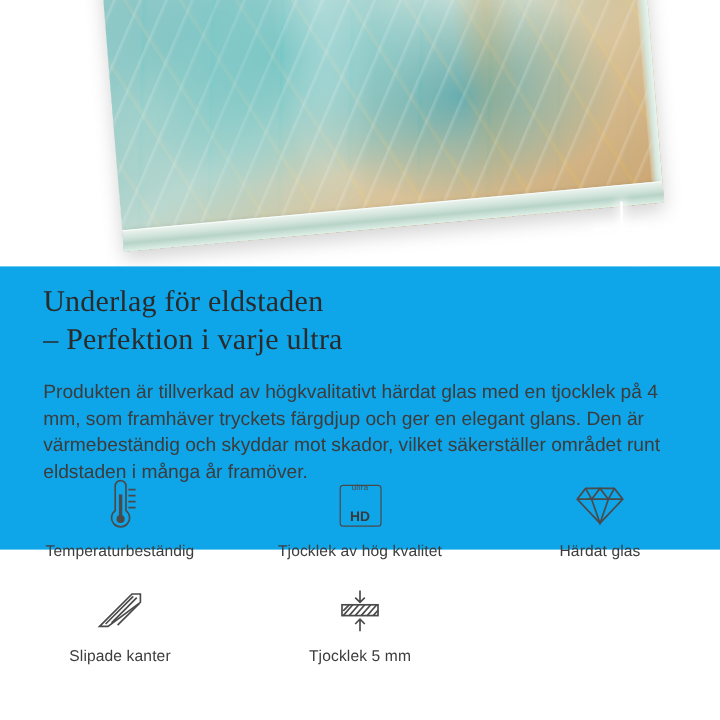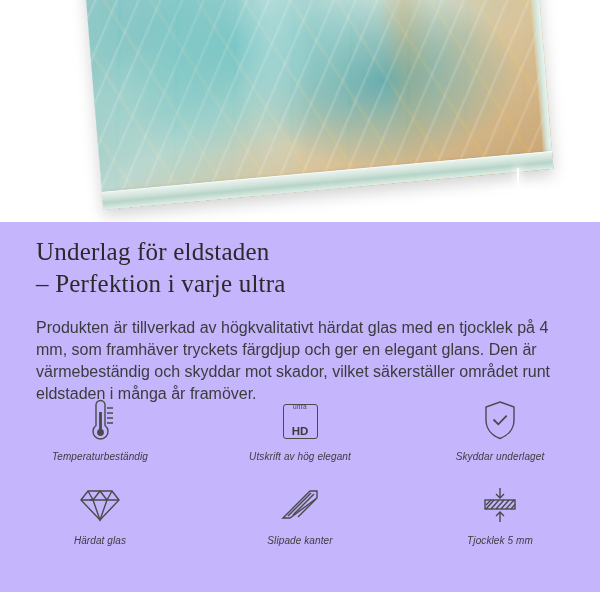--- a/index.html
+++ b/index.html
@@ -9,22 +9,22 @@
   body {
     width: 600px;
     height: 600px;
     background: #ffffff;
     font-family: "Liberation Sans", sans-serif;
     overflow: hidden;
   }
   .page {
     position: relative;
     width: 600px;
-    height: 592px;
-    background: #c4b5fd;
+    height: 458px;
+    background: #0ea5e9;
   }
 
   
   .hero {
     position: relative;
     width: 600px;
     height: 222px;
     overflow: hidden;
     background: #ffffff;
   }
@@ -171,25 +171,24 @@
     padding: 6px 4px 10px 4px;
   }
   .feature-icon {
     height: 46px;
     display: flex;
     align-items: center;
     justify-content: center;
     margin-bottom: 7px;
   }
   .feature-label {
-    font-size: 10px;
+    font-size: 13px;
     color: #3d3d3d;
     text-align: center;
     letter-spacing: 0.1px;
-    font-style: italic;
   }
   .ultrahd-box {
     width: 33px;
     height: 33px;
     border: 1.4px solid #4a4a4a;
     border-radius: 3px;
     display: flex;
     flex-direction: column;
     align-items: center;
     justify-content: center;
@@ -251,32 +250,23 @@
       <div class="feature-label">Temperaturbeständig</div>
     </div>
 
     <div class="feature">
       <div class="feature-icon">
         <div class="ultrahd-box">
           <span class="u1">ultra</span>
           <span class="u2">HD</span>
         </div>
       </div>
-      <div class="feature-label">Utskrift av hög elegant</div>
-    </div>
-
-    <div class="feature">
-      <div class="feature-icon">
-        <svg width="38" height="44" viewBox="0 0 38 44" fill="none" stroke="#4a4a4a" stroke-width="1.4">
-          <path d="M19 3 L33 8 v13 c0 9 -6 15.5 -14 18.5 C11 36.5 5 30 5 21 V8 z"></path>
-          <path d="M12.5 20.5 l4.8 4.8 l8.4 -8.6" stroke-width="1.8"></path>
-        </svg>
-      </div>
-      <div class="feature-label">Skyddar underlaget</div>
-    </div>
+      <div class="feature-label">Tjocklek av hög kvalitet</div>
+    </div>
+
 
     <div class="feature">
       <div class="feature-icon">
         <svg width="42" height="38" viewBox="0 0 42 38" fill="none" stroke="#4a4a4a" stroke-width="1.4">
           <path d="M9 5 h24 l7 9 l-19 20 l-19 -20 z"></path>
           <path d="M2 14 h38"></path>
           <path d="M9 5 l5 9 l-3 0"></path>
           <path d="M33 5 l-5 9"></path>
           <path d="M14 14 l7 20 l7 -20"></path>
           <path d="M14 14 l7 -9 l7 9"></path>

